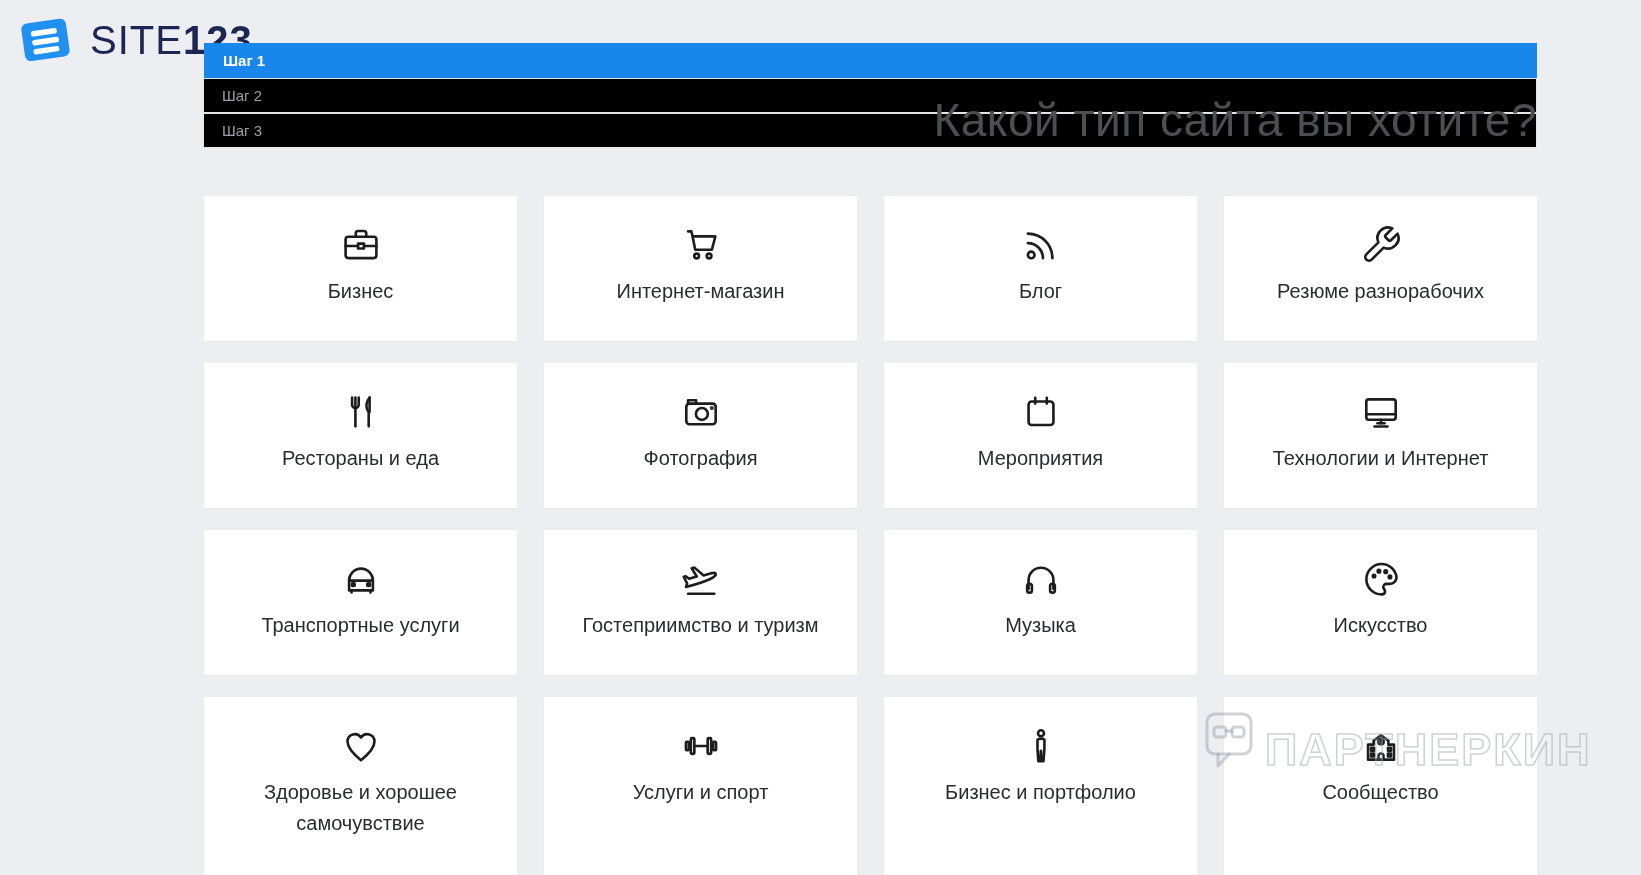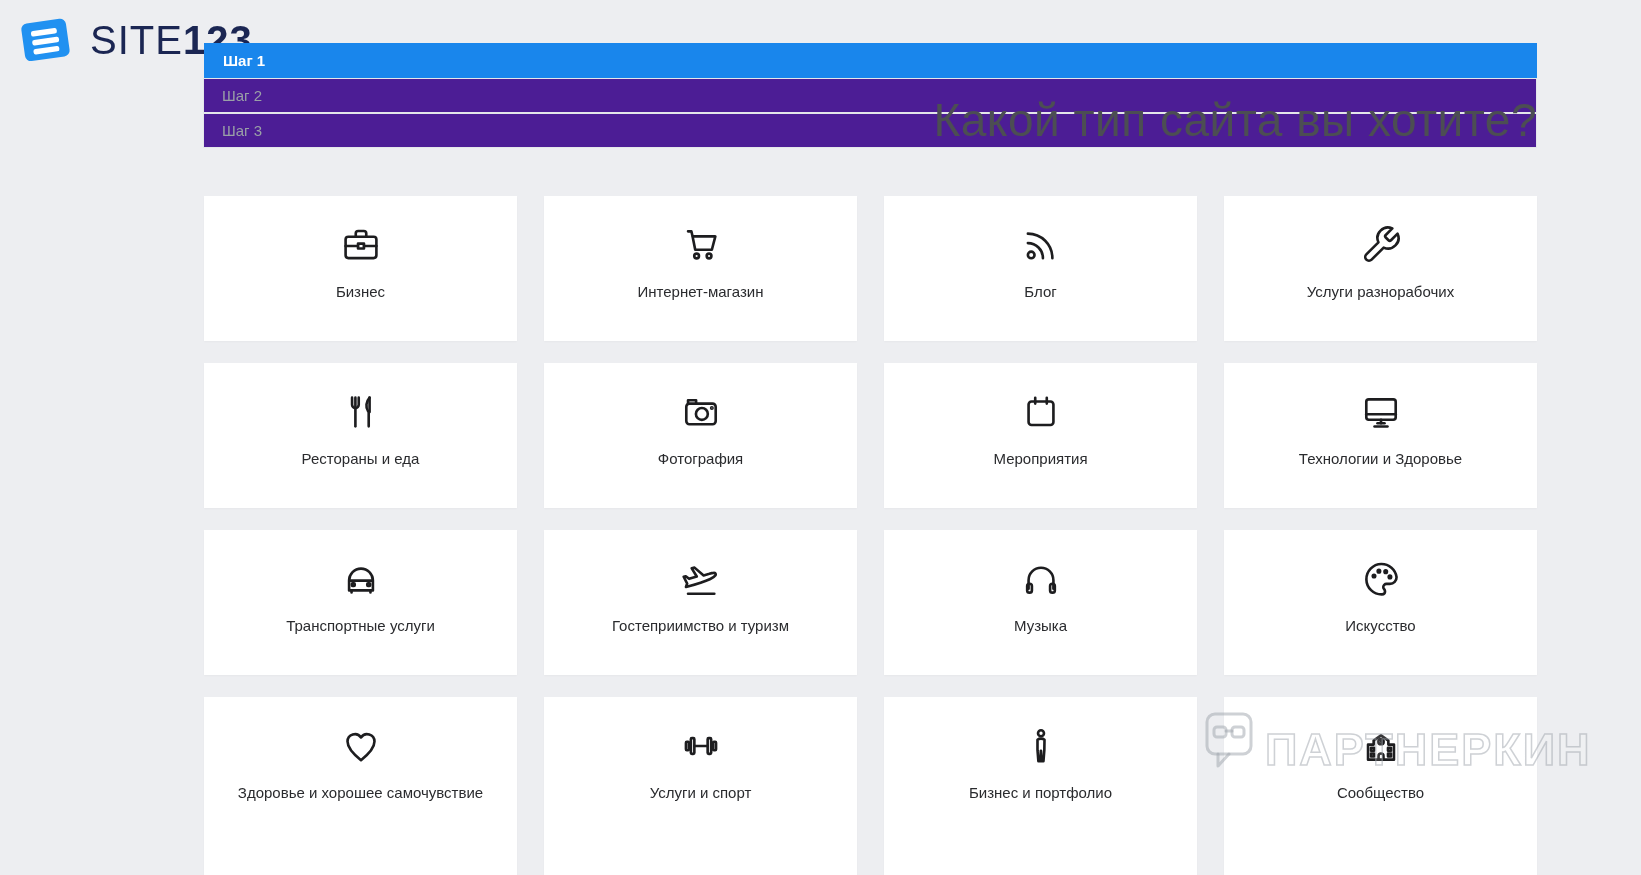--- a/index.html
+++ b/index.html
@@ -14,21 +14,21 @@
   .logo { position:absolute; left:16px; top:11px; display:flex; align-items:center; gap:16px; cursor:pointer; }
   .logo-mark { width:58px; height:58px; display:block; }
   .logo-text { font-size:40px; letter-spacing:1px; color:#1b2653; display:flex; align-items:center; }
   .logo-text .site { font-weight:500; }
   .logo-text .n123 { font-weight:800; }
   
   .content { position:absolute; left:204px; top:0; width:1333px; }
   .steps { position:absolute; top:43px; left:0; width:100%; display:flex; justify-content:center;flex-direction:column; }
   .step-tab {
     height:35px; line-height:33px; padding:0 18px; font-size:15px;
-    background:#4c1d95; color:#9aa0a7; border:1px solid #e4e6ea;
+    background:#000000; color:#9aa0a7; border:1px solid #e4e6ea;
     cursor:pointer; user-select:none; margin-left:-1px;
   }
   .step-tab.active {
     background:var(--accent,#1986ec); color:#fff; border-color:var(--accent,#1986ec);
     font-weight:600; margin-left:0;
   }
   
   .page-title {
     position:absolute; top:93px; left:0; width:100%;
     text-align:right; font-size:46px; font-weight:400; color:#4c4e53;
@@ -44,21 +44,21 @@
   }
   .card {
     background:#fff; cursor:pointer;
     display:flex; flex-direction:column; align-items:center;
     padding-top:27px;
     box-shadow:0 1px 2px rgba(0,0,0,.03);
   }
   .card .icon { width:44px; height:44px; margin-bottom:9px; display:flex; align-items:center; justify-content:center; }
   .card .icon svg { width:42px; height:42px; }
   .card .label {
-    font-size:15px; line-height:31px; color:#2a2b2e;
+    font-size:20px; line-height:31px; color:#2a2b2e;
     text-align:center; padding:0 10px;
   }
   
   .watermark {
     position:absolute; left:1203px; top:710px;
     display:flex; align-items:flex-start; gap:8px;
     pointer-events:none; z-index:5;
   }
   .watermark-text {
     font-size:45px; font-weight:700; letter-spacing:2px; line-height:46px;
@@ -126,21 +126,21 @@
           </svg>
         </span>
       <span class="label">Блог</span>
     </div>
     <div class="card">
       <span class="icon">
           <svg viewBox="0 0 24 24" fill="none" stroke="#1d1d1f" stroke-width="1.5" stroke-linecap="round" stroke-linejoin="round">
             <path d="M14.7 6.3a1 1 0 0 0 0 1.4l1.6 1.6a1 1 0 0 0 1.4 0l3.77-3.77a6 6 0 0 1-7.94 7.94l-6.91 6.91a2.12 2.12 0 0 1-3-3l6.91-6.91a6 6 0 0 1 7.94-7.94l-3.76 3.76z"></path>
           </svg>
         </span>
-      <span class="label">Услуги разнорабочих</span>
+      <span class="label">Резюме разнорабочих</span>
     </div>
     <div class="card">
       <span class="icon">
           <svg viewBox="0 0 24 24" fill="none" stroke="#1d1d1f" stroke-width="1.5" stroke-linecap="round" stroke-linejoin="round">
             <path d="M6.9 3.8v4.1a1.9 1.9 0 0 0 3.8 0V3.8"></path>
             <path d="M8.8 3.8V20.2"></path>
             <path d="M16.9 3.8c-2 2.3-2.4 5.5-.9 7.7l.4.5v8.2"></path>
             <path d="M16.9 3.8v8.2"></path>
           </svg>
         </span>
@@ -169,21 +169,21 @@
     <div class="card">
       <span class="icon">
           <svg viewBox="0 0 24 24" fill="none" stroke="#1d1d1f" stroke-width="1.5" stroke-linecap="round" stroke-linejoin="round">
             <rect x="3.6" y="4.8" width="16.8" height="11.6" rx="1.4"></rect>
             <path d="M3.6 13.3h16.8"></path>
             <path d="M12 16.4v2"></path>
             <path d="M10 18.4h4"></path>
             <path d="M8.3 20.3h7.4"></path>
           </svg>
         </span>
-      <span class="label">Технологии и Здоровье</span>
+      <span class="label">Технологии и Интернет</span>
     </div>
     <div class="card">
       <span class="icon">
           <svg viewBox="0 0 24 24" fill="none" stroke="#1d1d1f" stroke-width="1.5" stroke-linecap="round" stroke-linejoin="round">
             <path d="M5.2 18.5v-5.6a6.8 6.8 0 0 1 13.6 0v5.6z"></path>
             <path d="M5.4 12.9h13.2"></path>
             <rect x="6.8" y="14.4" width="1.6" height="1.6" rx="0.4"></rect>
             <rect x="15.6" y="14.4" width="1.6" height="1.6" rx="0.4"></rect>
             <path d="M6.6 18.5v1.2M17.4 18.5v1.2"></path>
           </svg>

